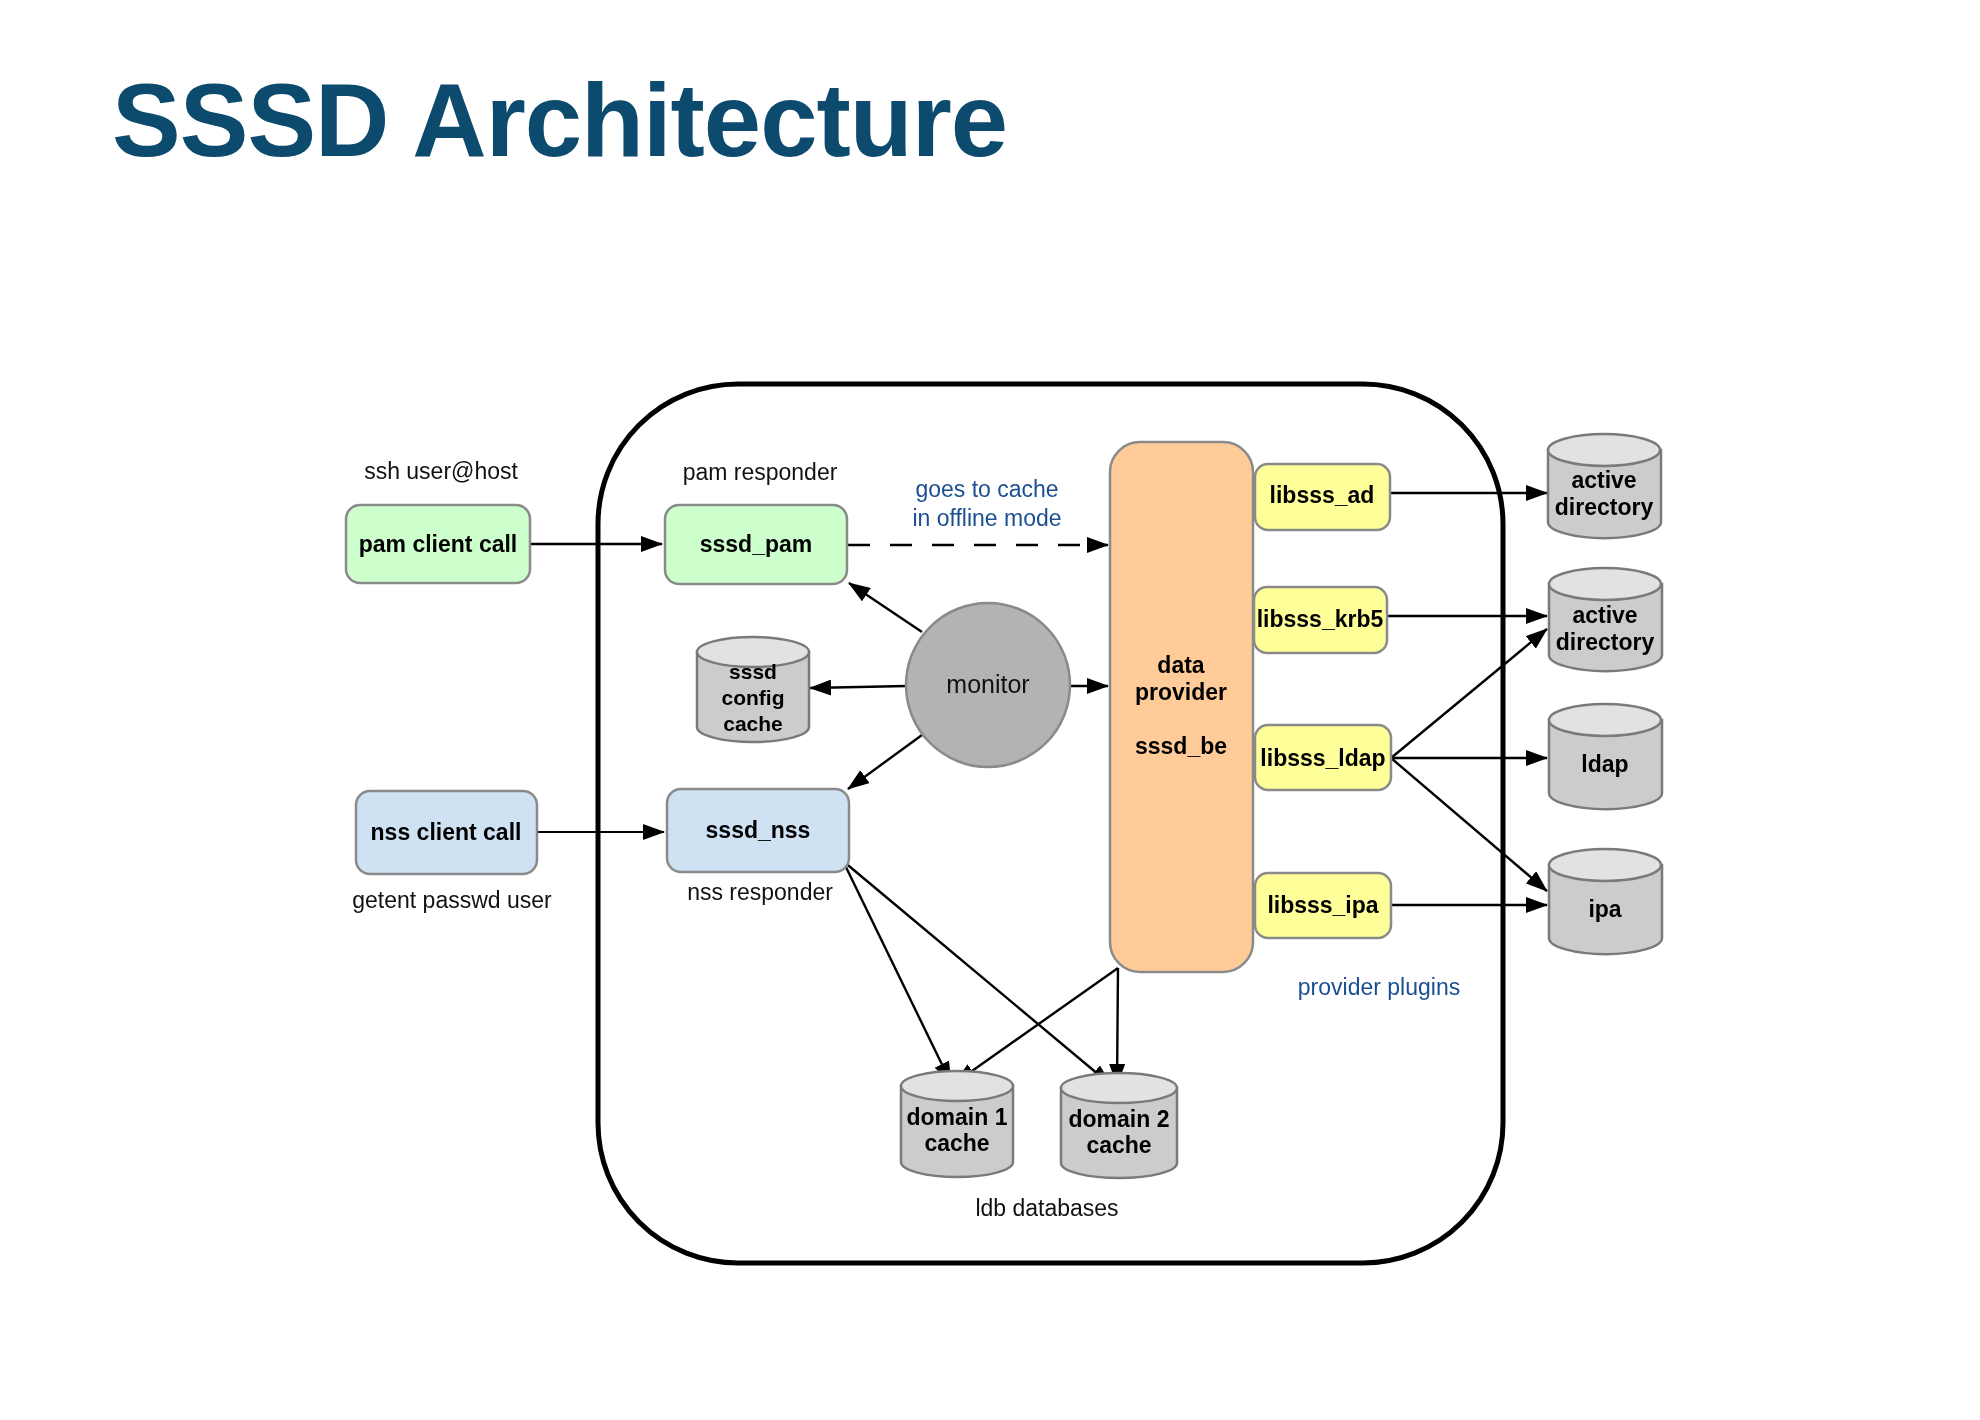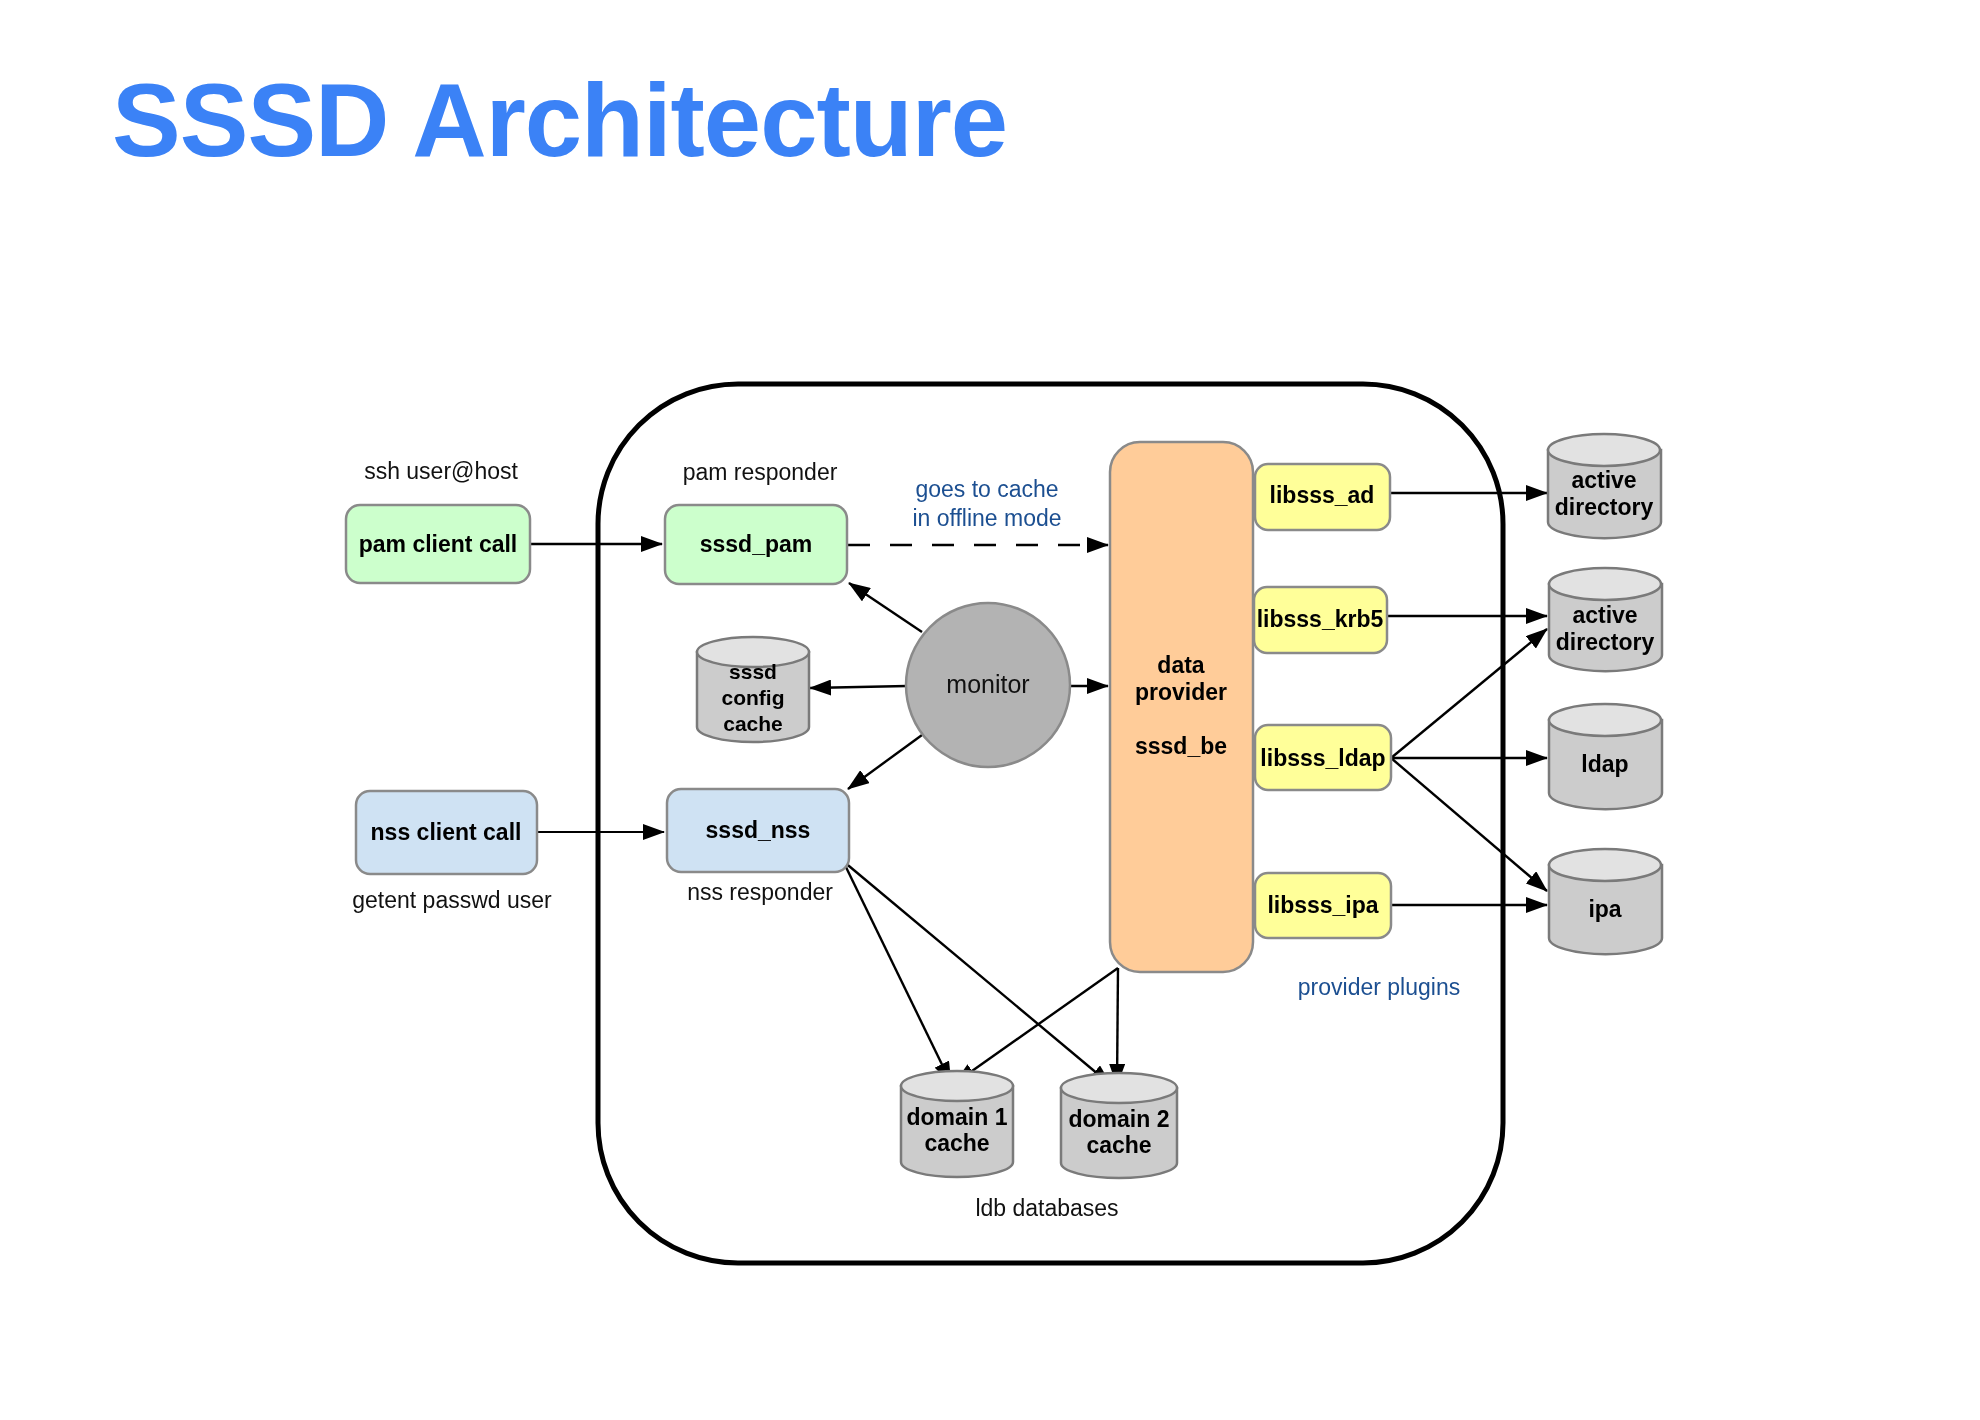--- a/index.html
+++ b/index.html
@@ -1,17 +1,17 @@
 <!DOCTYPE html>
 <html><head>
 <meta charset="utf-8">
 <style>
   html, body { margin: 0; padding: 0; background: #ffffff; }
   body { width: 1980px; height: 1420px; position: relative; overflow: hidden; font-family: "Liberation Sans", sans-serif; }
-  .title { position: absolute; left: 112px; top: 62px; font-size: 103px; font-weight: bold; color: #3b82f6; letter-spacing: -1px; line-height: 1.15; font-family: "Liberation Sans", sans-serif; }
+  .title { position: absolute; left: 112px; top: 62px; font-size: 103px; font-weight: bold; color: #0c4a6e; letter-spacing: -1px; line-height: 1.15; font-family: "Liberation Sans", sans-serif; }
   svg { position: absolute; left: 0; top: 0; }
   svg text { font-family: "Liberation Sans", sans-serif; }
   .lbl { font-size: 23px; fill: #111; }
   .bold { font-weight: bold; font-size: 23px; fill: #000; }
   .blue { font-size: 23px; fill: #1c4f91; }
   .box { stroke: #8a8a8a; stroke-width: 2.5; }
   .edge { stroke: #000; stroke-width: 2.4; fill: none; }
   .dash { stroke: #000; stroke-width: 2.4; fill: none; stroke-dasharray: 22 20; }
   .cyl-body { fill: #cccccc; stroke: #7a7a7a; stroke-width: 2.5; }
   .cyl-top { fill: #e2e2e2; stroke: #7a7a7a; stroke-width: 2.5; }

